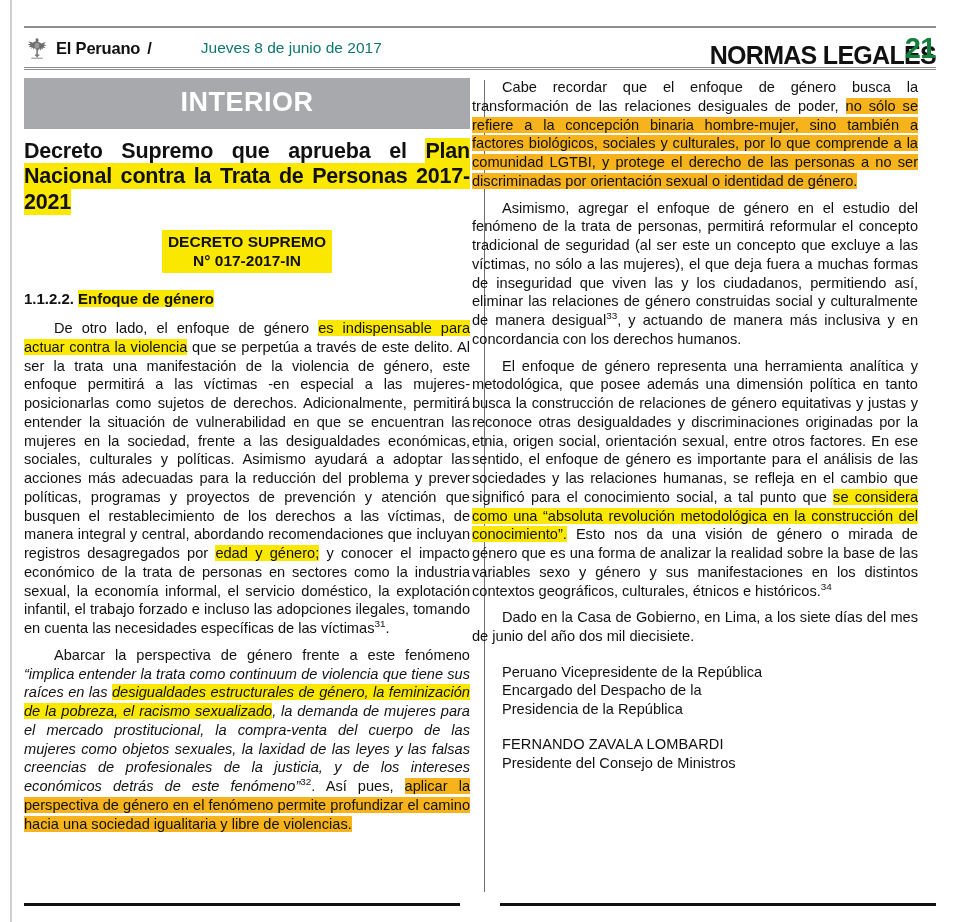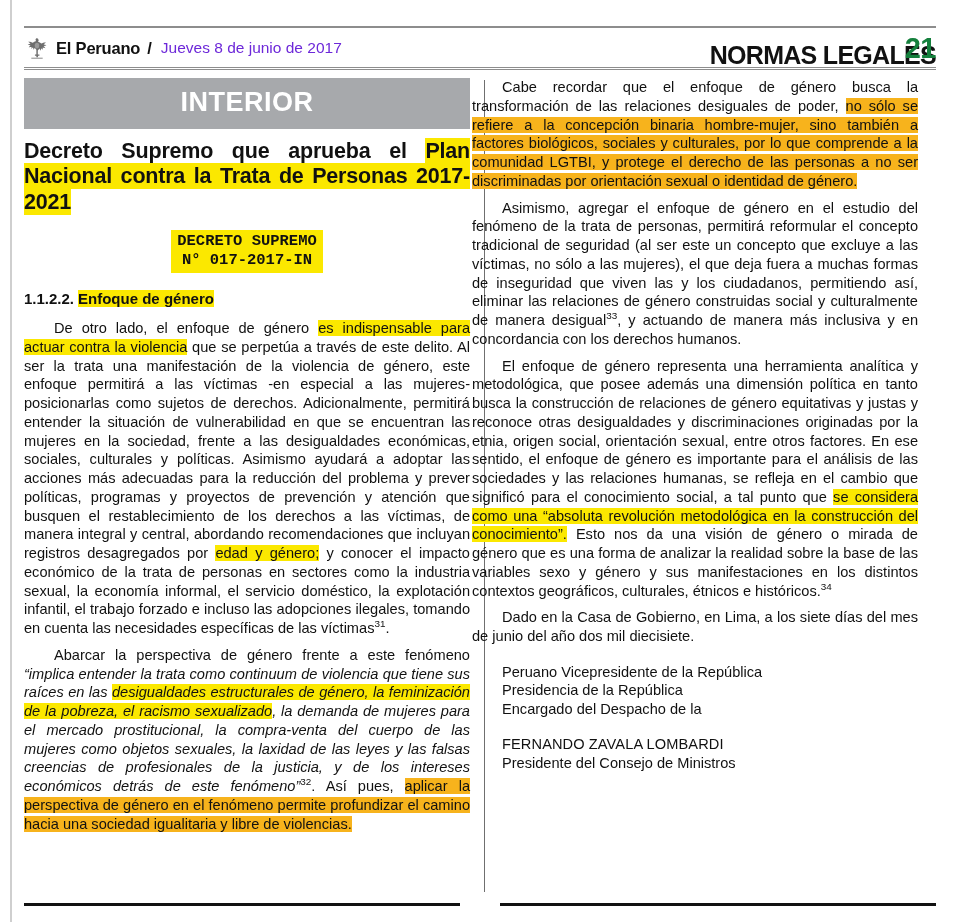--- a/index.html
+++ b/index.html
@@ -74,21 +74,22 @@
   }
   .brand-sep {
     font-size: 16.5px;
     font-weight: bold;
     color: #111;
     margin: 0 3px 0 1px;
   }
   .brand-date {
     font-size: 15.5px;
     font-weight: normal;
-    color: #6d28d9;
+    color: #0f766e;
+    margin-left: 40px;
   }
   .masthead-title {
     position: absolute;
     left: 0;
     top: 0;
     width: 912px;
     height: 40px;
     display: flex;
     align-items: center;
     justify-content: flex-end;
@@ -159,21 +160,20 @@
     letter-spacing: -0.2px;
   }
   .decree-title .hl { padding: 1px 0; }
 
   .decree-number {
     text-align: center;
     font-size: 15.5px;
     font-weight: bold;
     line-height: 1.25;
     margin: 0 0 16px 0;
-    font-family: Liberation Mono, monospace;
   }
   .decree-number .hl-box {
     background: #fbe800;
     padding: 2px 6px;
     display: inline-block;
     box-decoration-break: clone;
     -webkit-box-decoration-break: clone;
   }
 
   .subsection {
@@ -291,22 +291,22 @@
     <p class="body"><span>Cabe recordar que el enfoque de género busca la transformación de las relaciones desiguales de poder, </span><span class="hl-amber">no sólo se refiere a la concepción binaria hombre-mujer, sino también a factores biológicos, sociales y culturales, por lo que comprende a la comunidad LGTBI, y protege el derecho de las personas a no ser discriminadas por orientación sexual o identidad de género.</span></p>
 
     <p class="body"><span>Asimismo, agregar el enfoque de género en el estudio del fenómeno de la trata de personas, permitirá reformular el concepto tradicional de seguridad (al ser este un concepto que excluye a las víctimas, no sólo a las mujeres), el que deja fuera a muchas formas de inseguridad que viven las y los ciudadanos, permitiendo así, eliminar las relaciones de género construidas social y culturalmente de manera desigual</span><sup>33</sup><span>, y actuando de manera más inclusiva y en concordancia con los derechos humanos.</span></p>
 
     <p class="body"><span>El enfoque de género representa una herramienta analítica y metodológica, que posee además una dimensión política en tanto busca la construcción de relaciones de género equitativas y justas y reconoce otras desigualdades y discriminaciones originadas por la etnia, origen social, orientación sexual, entre otros factores. En ese sentido, el enfoque de género es importante para el análisis de las sociedades y las relaciones humanas, se refleja en el cambio que significó para el conocimiento social, a tal punto que </span><span class="hl">se considera como una “absoluta revolución metodológica en la construcción del conocimiento”.</span><span> Esto nos da una visión de género o mirada de género que es una forma de analizar la realidad sobre la base de las variables sexo y género y sus manifestaciones en los distintos contextos geográficos, culturales, étnicos e históricos.</span><sup>34</sup></p>
 
     <p class="body closing">Dado en la Casa de Gobierno, en Lima, a los siete días del mes de junio del año dos mil diecisiete.</p>
 
     <div class="signature-block">
       <div class="role">Peruano Vicepresidente de la República</div>
+      <div class="role">Encargado del Despacho de la</div>
       <div class="role">Presidencia de la República</div>
-      <div class="role">Encargado del Despacho de la</div>
     </div>
 
     <div class="signature-block">
       <div class="name">FERNANDO ZAVALA LOMBARDI</div>
       <div class="role">Presidente del Consejo de Ministros</div>
     </div>
 
   </div>
 
   <div class="rule-bottom-left"></div>

